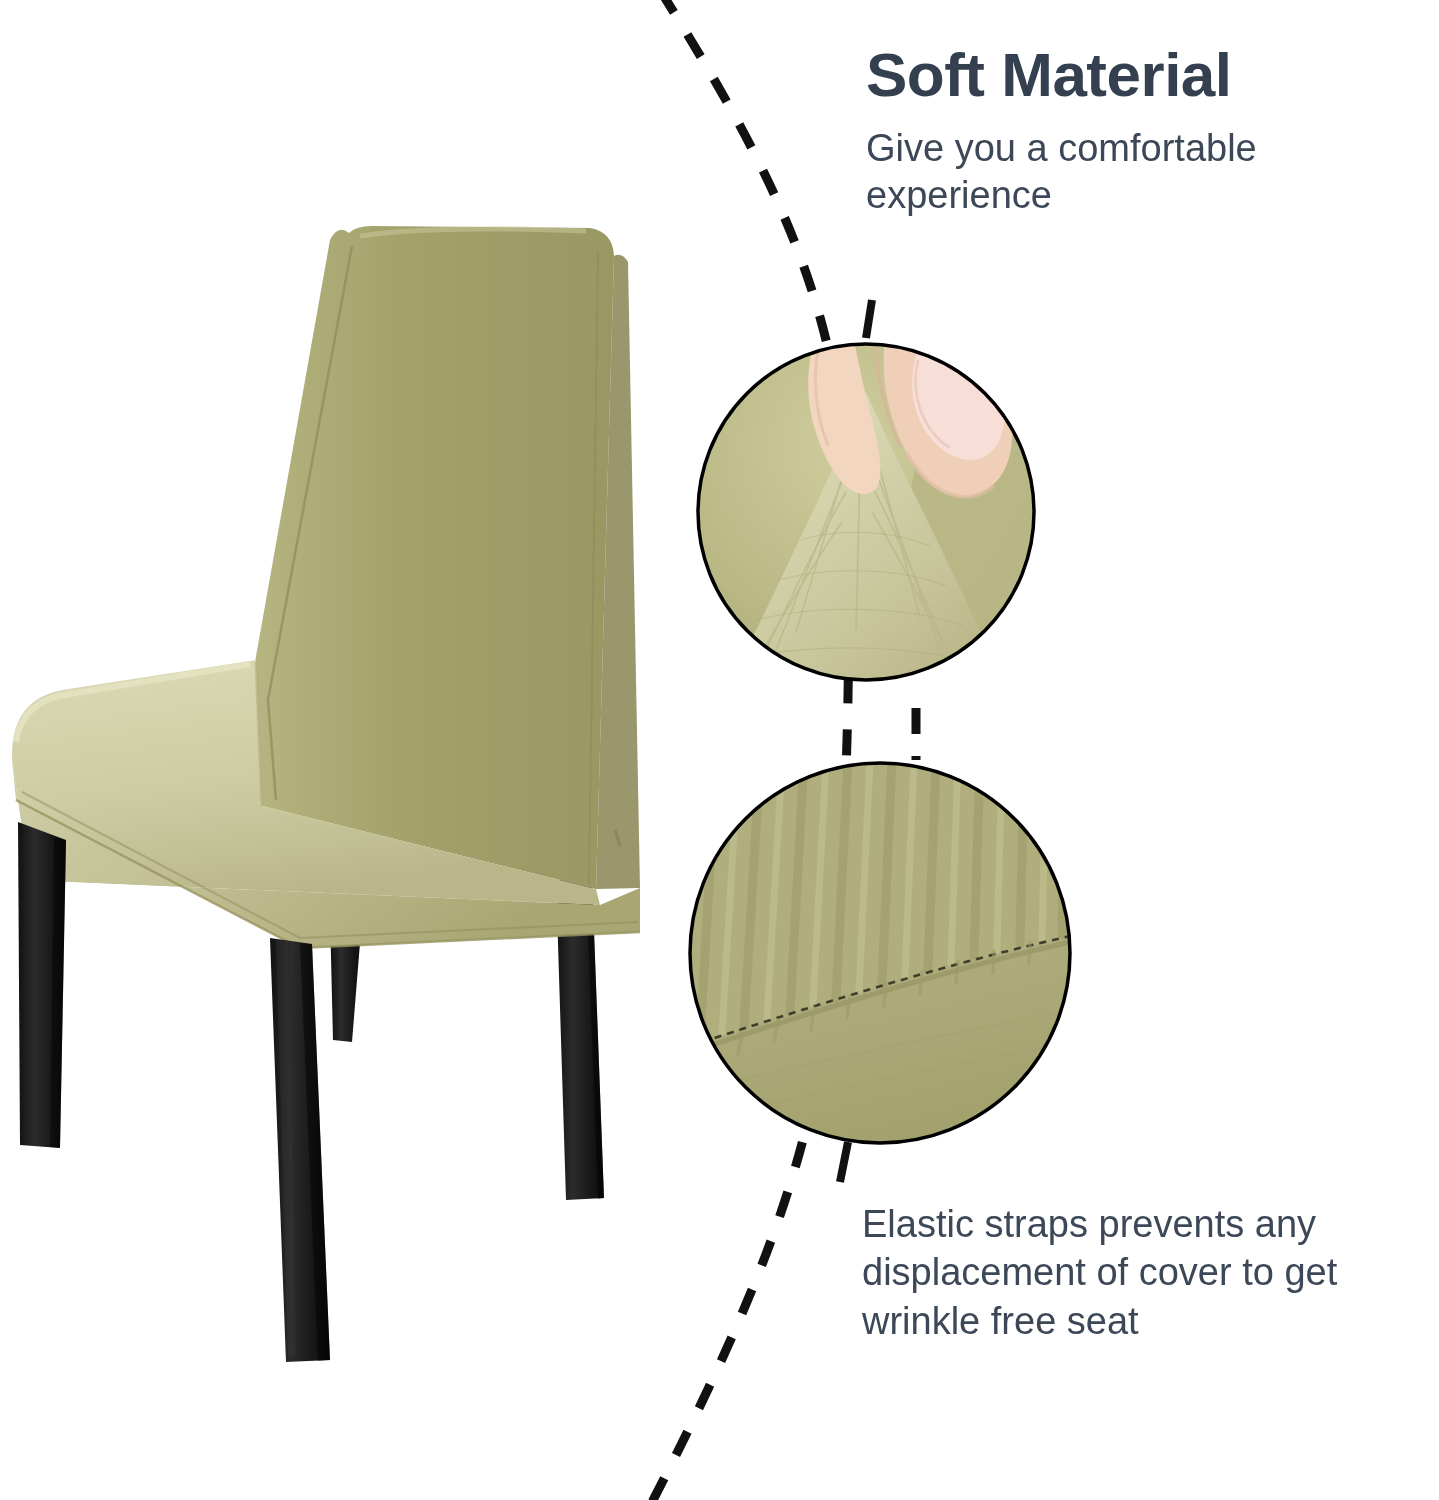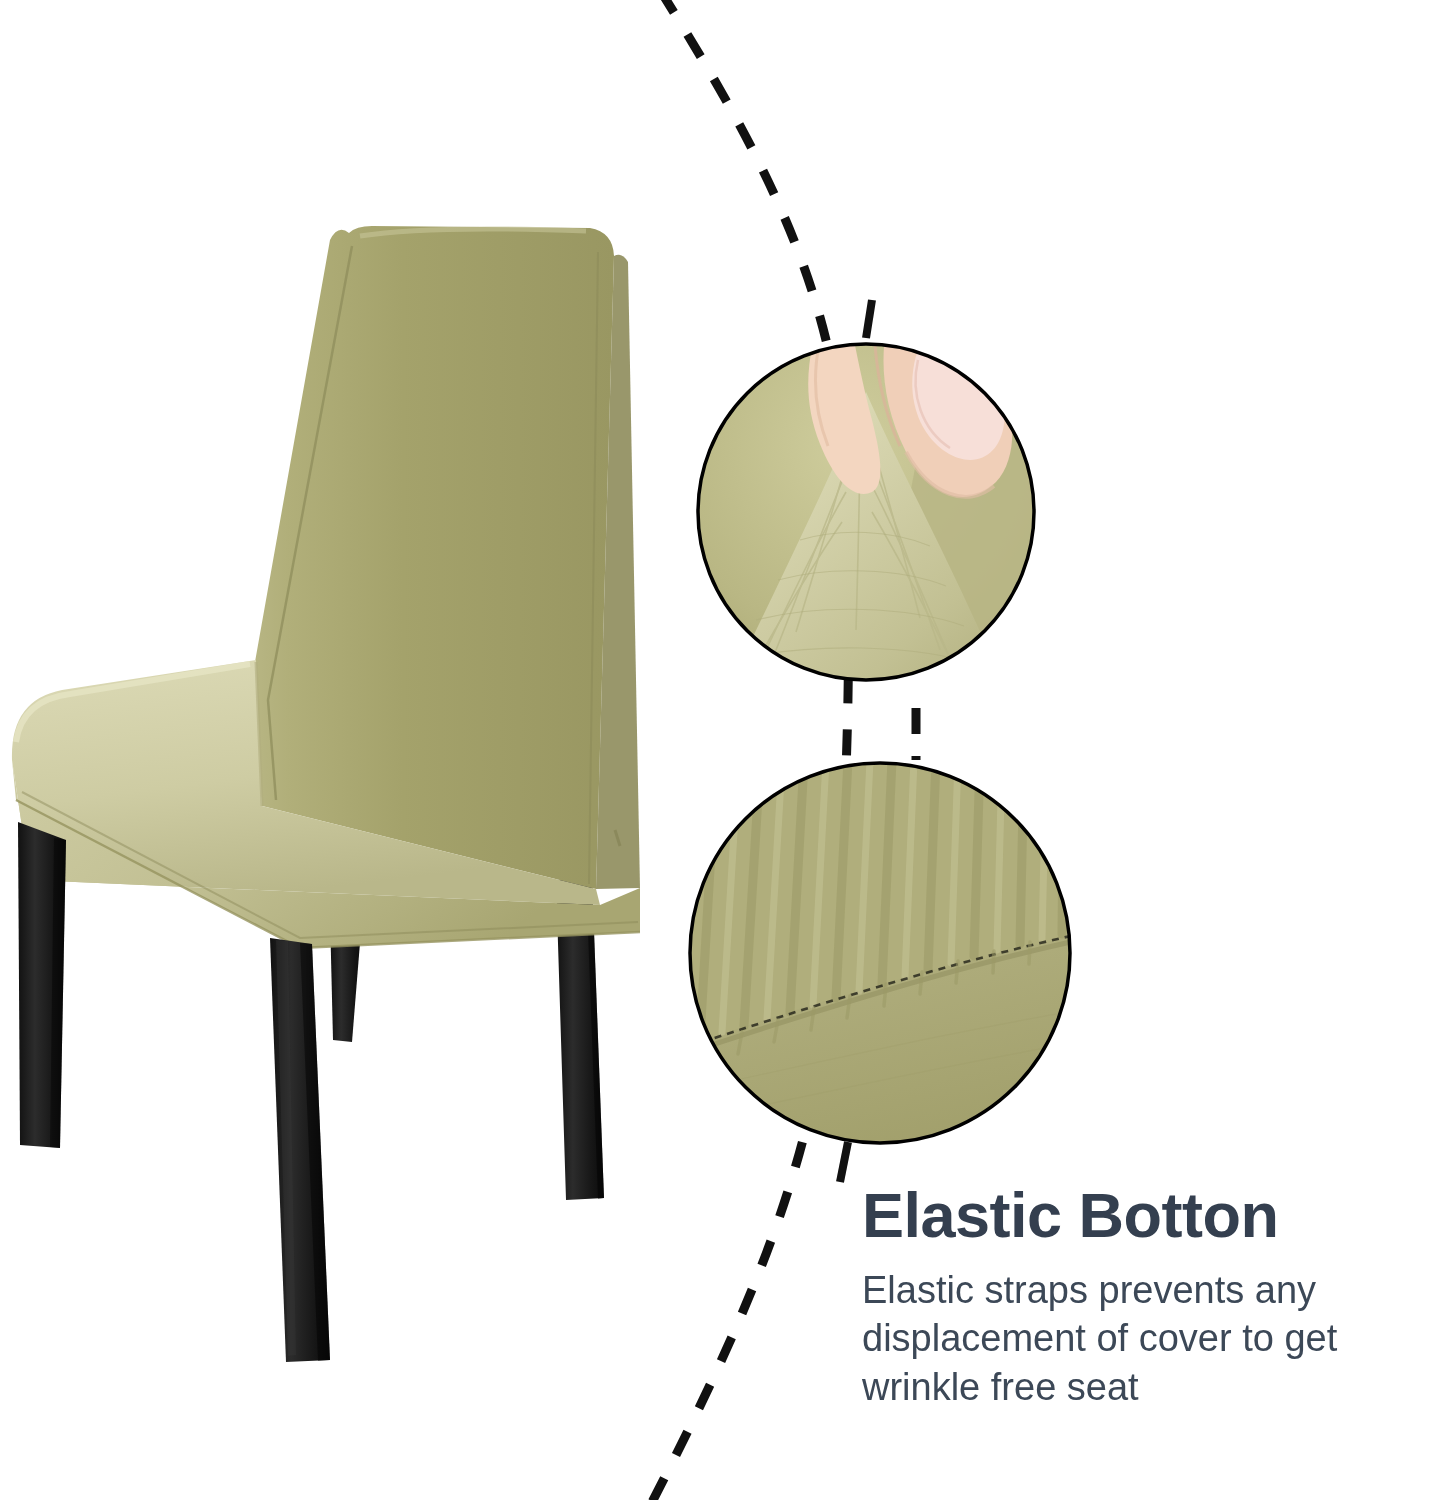--- a/index.html
+++ b/index.html
@@ -310,19 +310,22 @@
 
         <g stroke="#9e9c69" stroke-width="1.2" opacity="0.3" fill="none">
           <path d="M690 1090 C 830 1060, 960 1030, 1080 1010"></path>
           <path d="M690 1120 C 830 1092, 960 1062, 1080 1042"></path>
         </g>
       </g>
       <circle cx="880" cy="953" r="190" fill="none" stroke="#000000" stroke-width="3.5"></circle>
     </g>
   </svg>
 
+  <div class="text-block" id="soft-block">
+    <h1 class="headline">Soft Material</h1>
+    <p class="subline">Give you a comfortable experience</p>
+  </div>
 
   <div class="text-block" id="elastic-block">
-    <h1 class="headline">Elastic Botton</h1>
     <p class="subline">Elastic straps prevents any displacement of cover to get wrinkle free seat</p>
   </div>
 
 </div>
 
 </body></html>

